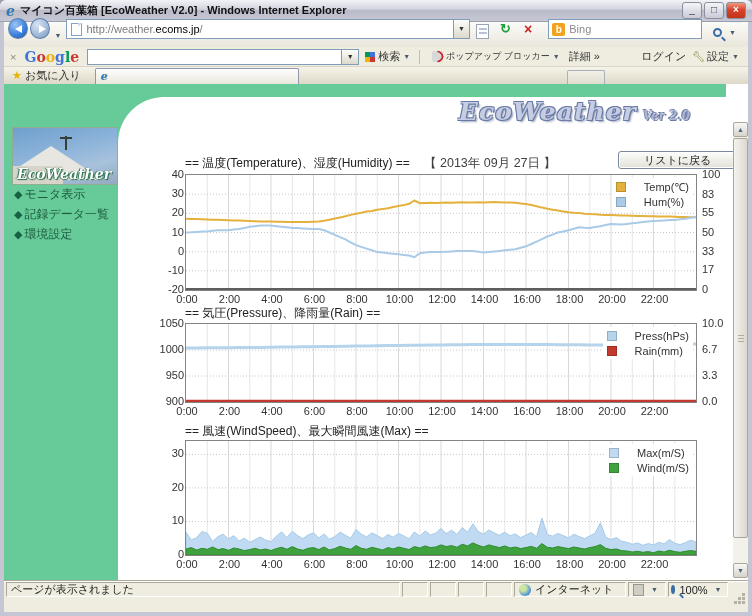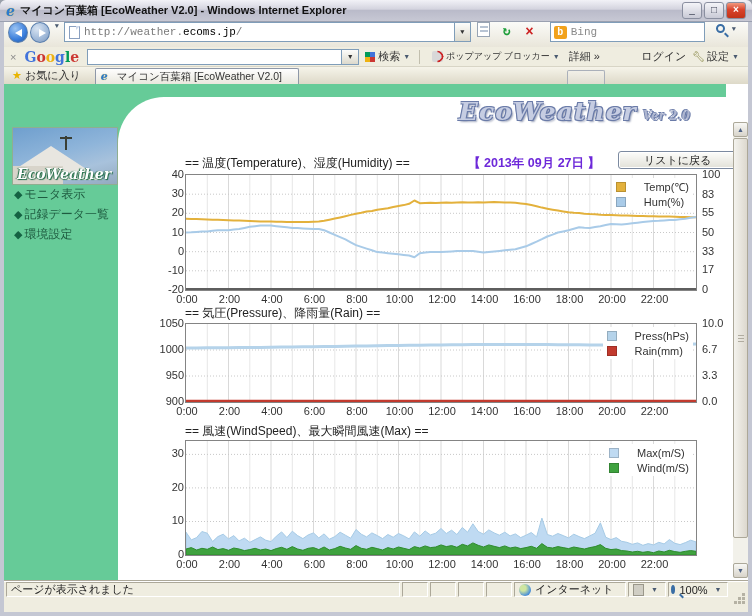--- a/index.html
+++ b/index.html
@@ -10,21 +10,21 @@
   .titlebar { position:relative; height:22px; border-radius:5px 5px 0 0;
     background:linear-gradient(#f2f2f7,#d3d3de 45%,#b9bac9 46%,#c7c8d4);
     display:flex; align-items:center; padding:0 6px; border-bottom:1px solid #9aa0b0; }
   .ie-e { font-family:"DejaVu Serif",serif; font-style:italic; font-weight:bold; color:#2a7ad0; font-size:14px; line-height:1; margin-right:5px; text-shadow:0 0 1px #e8c23a; }
   .wtitle { font-size:11px; font-weight:bold; color:#111; white-space:nowrap; overflow:hidden; flex:1; }
   .winbtns { display:flex; gap:2px; }
   .wbtn { width:20px; height:17px; border:1px solid #8a8fa0; border-radius:3px; font-size:10px; line-height:14px; text-align:center; color:#3a3f52; background:linear-gradient(#f4f4f8,#c9cad6); }
   .wbtn.close { background:linear-gradient(#f2987e,#d9432b 45%,#c23318); color:#fff; font-weight:bold; }
   .frame { border-left:4px solid #C4C7D3; border-right:4px solid #C4C7D3; border-bottom:4px solid #C4C7D3; height:594px; background:#EFEDE0; }
   
-  .addr { position:relative; height:25px; background:linear-gradient(#fbfbf8,#e9e6da); display:flex; align-items:flex-start; padding:0 4px;font-family:Liberation Mono, monospace; }
+  .addr { position:relative; height:25px; background:linear-gradient(#fbfbf8,#e9e6da); display:flex; align-items:flex-end; padding:8px 4px; }
   .navbtn { width:21px; height:21px; border-radius:50%; margin-right:2px; border:1px solid #5a7fae; position:relative; }
   .navbtn.back { background:radial-gradient(circle at 35% 30%, #9cc4f2, #3a7edc 60%, #1e53a0); }
   .navbtn.fwd  { background:radial-gradient(circle at 35% 30%, #d8e4f2, #9fb8d8 60%, #7e97b8); }
   .navbtn i { position:absolute; top:6px; left:6px; width:0; height:0; border-top:4px solid transparent; border-bottom:4px solid transparent; }
   .navbtn.back i { border-right:7px solid #fff; }
   .navbtn.fwd  i { border-left:7px solid #fff; left:8px; }
   .ddglyph { font-size:7px; color:#4a5a70; padding:0 3px; }
   .urlbox { display:flex; align-items:center; height:20px; width:414px; background:#fff; border:1px solid #7F9DB9; padding:0 4px; margin-left:2px; font-size:11px; }
   .pageico { width:11px; height:13px; background:#fff; border:1px solid #8aa0c0; margin-right:4px; position:relative; }
   .pageico:after { content:""; position:absolute; right:-1px; top:-1px; border-left:4px solid #cdd8ea; border-bottom:4px solid transparent; }
@@ -78,21 +78,21 @@
   .smenu { position:absolute; left:10px; top:100px; }
   .sitem { display:flex; align-items:center; gap:2px; height:20px; font-size:12px; color:#1E5C40; white-space:nowrap; }
   .sitem .d { color:#156243; font-size:11px; }
   
   .brand { position:absolute; right:58px; top:13px; text-align:right; white-space:nowrap; }
   .brandmain { font-family:"DejaVu Serif",serif; font-style:italic; font-weight:bold; font-size:25px; color:#c6cde2; text-shadow:1px 1px 0 #6a7ba8,-1px -1px 0 #6a7ba8,1px -1px 0 #6a7ba8,-1px 1px 0 #6a7ba8,2px 2px 2px #9aa2b8; letter-spacing:1px; }
   .brandver { font-family:"DejaVu Serif",serif; font-style:italic; font-weight:bold; font-size:12px; color:#aeb6d0; text-shadow:1px 1px 0 #6a7ba8,-1px -1px 0 #6a7ba8; margin-left:6px; }
   
   .chart { position:absolute; left:120px; width:620px; }
   .ctitle { position:absolute; left:61px; top:0; font-size:12px; color:#222; white-space:nowrap; }
-  .cdate { position:absolute; left:300px; top:0; font-size:12.5px; font-weight:bold; color:#6d28d9; white-space:nowrap;margin-left:44px; }
+  .cdate { position:absolute; left:300px; top:0; font-size:12.5px; font-weight:normal; color:#404040; white-space:nowrap; }
   .listbtn { position:absolute; left:494px; top:-4px; height:18px; padding:1px 25px; font-size:11px; color:#222; border:1px solid #7C8AA0; border-radius:3px; background:linear-gradient(#fdfdfb,#e2e1d8); box-shadow:inset 0 0 0 1px #fff; }
   .plot { position:absolute; left:61px; width:512px; border:1px solid #848484; background:#fff; }
   .plot svg { display:block; }
   .legend { position:absolute; right:3px; top:3px; background:#fff; padding:1px 4px; }
   .legend div { display:flex; align-items:center; gap:18px; height:15px; }
   .legend i { width:10px; height:10px; display:inline-block; border:1px solid rgba(0,0,0,.18); }
   .legend span { font-size:11px; color:#333; white-space:nowrap; }
   .lticks span { position:absolute; right:560px; width:56px; text-align:right; font-size:11px; color:#333; }
   .rticks span { position:absolute; left:578px; width:36px; text-align:left; font-size:11px; color:#333; }
   .xticks span { position:absolute; width:44px; text-align:center; font-size:11px; color:#333; }
@@ -191,21 +191,20 @@
       </span>
     </div>
 
     <div class="favr">
       <span class="favlbl">
         <span class="star">★</span>
         <span>お気に入り</span>
       </span>
       <span class="tab">
         <span class="ie-e" style="font-size:11px">e</span>
-        <span>マイコン百葉箱 [EcoWeather V2.0]</span>
       </span>
       <span class="tabstub"></span>
     </div>
 
     <div class="vp">
       <div class="gband"></div>
       <div class="gcol"></div>
       <div class="gcorner"></div>
       <div class="wbox"></div>
 

